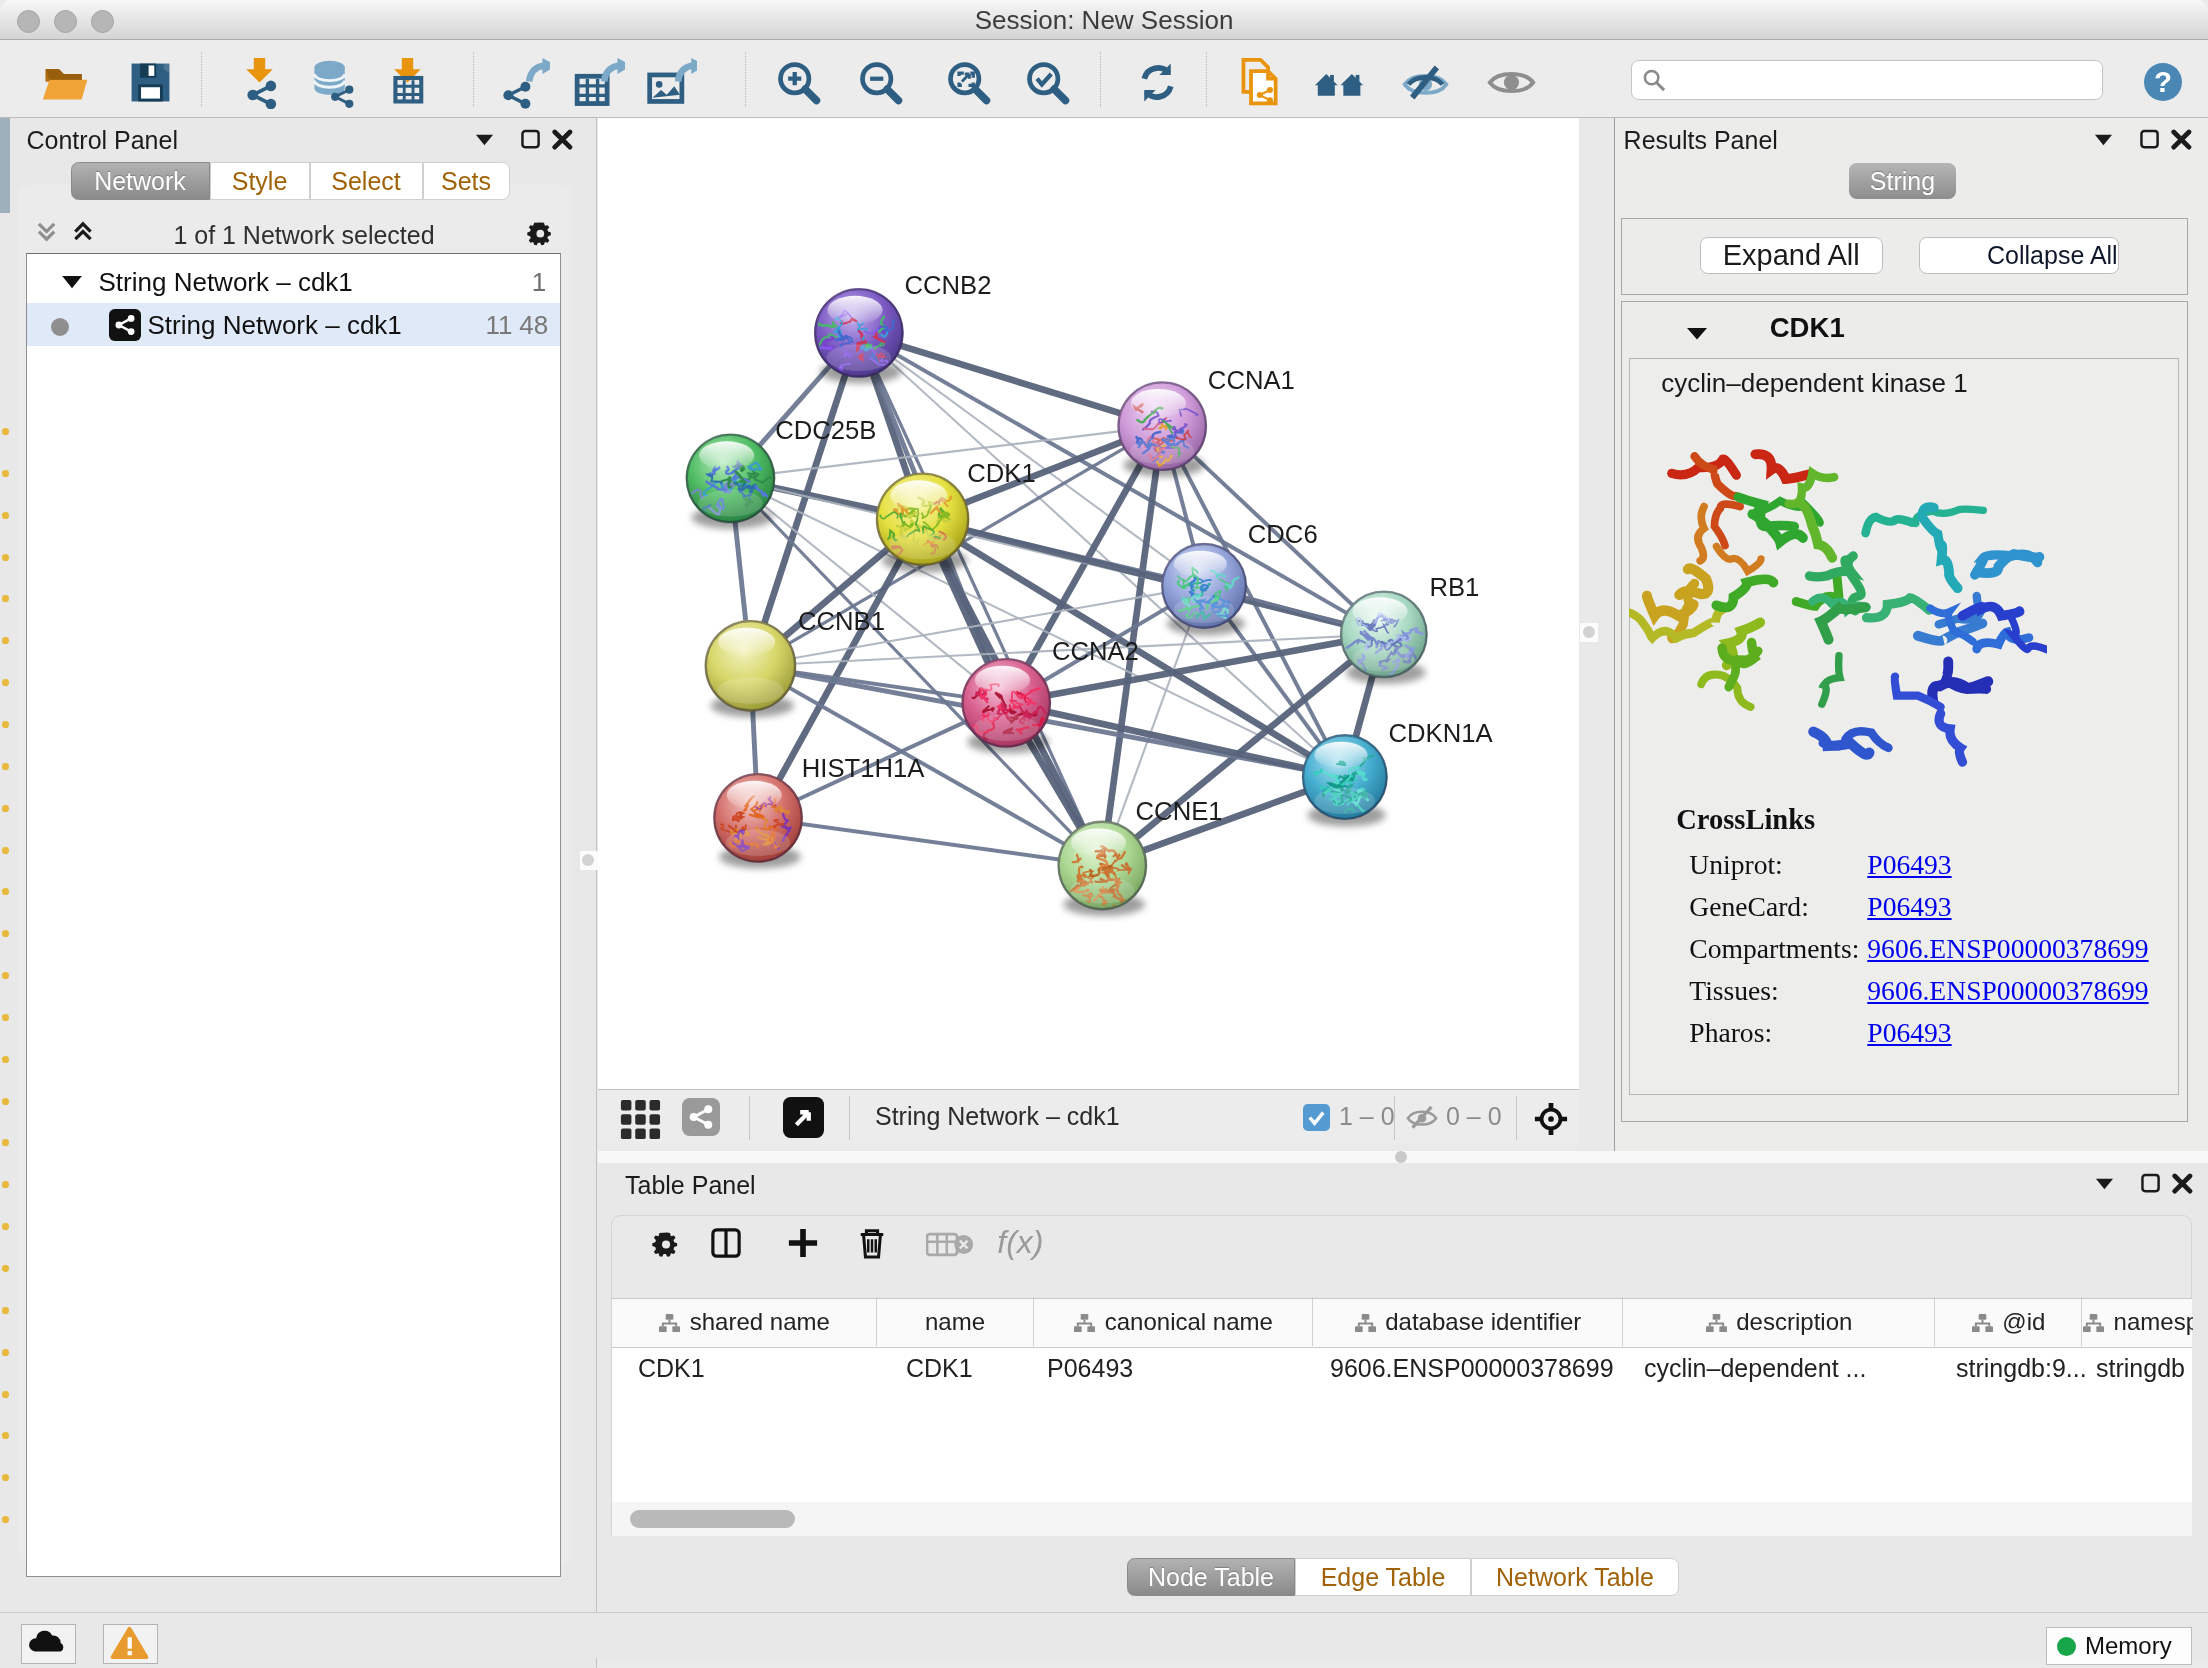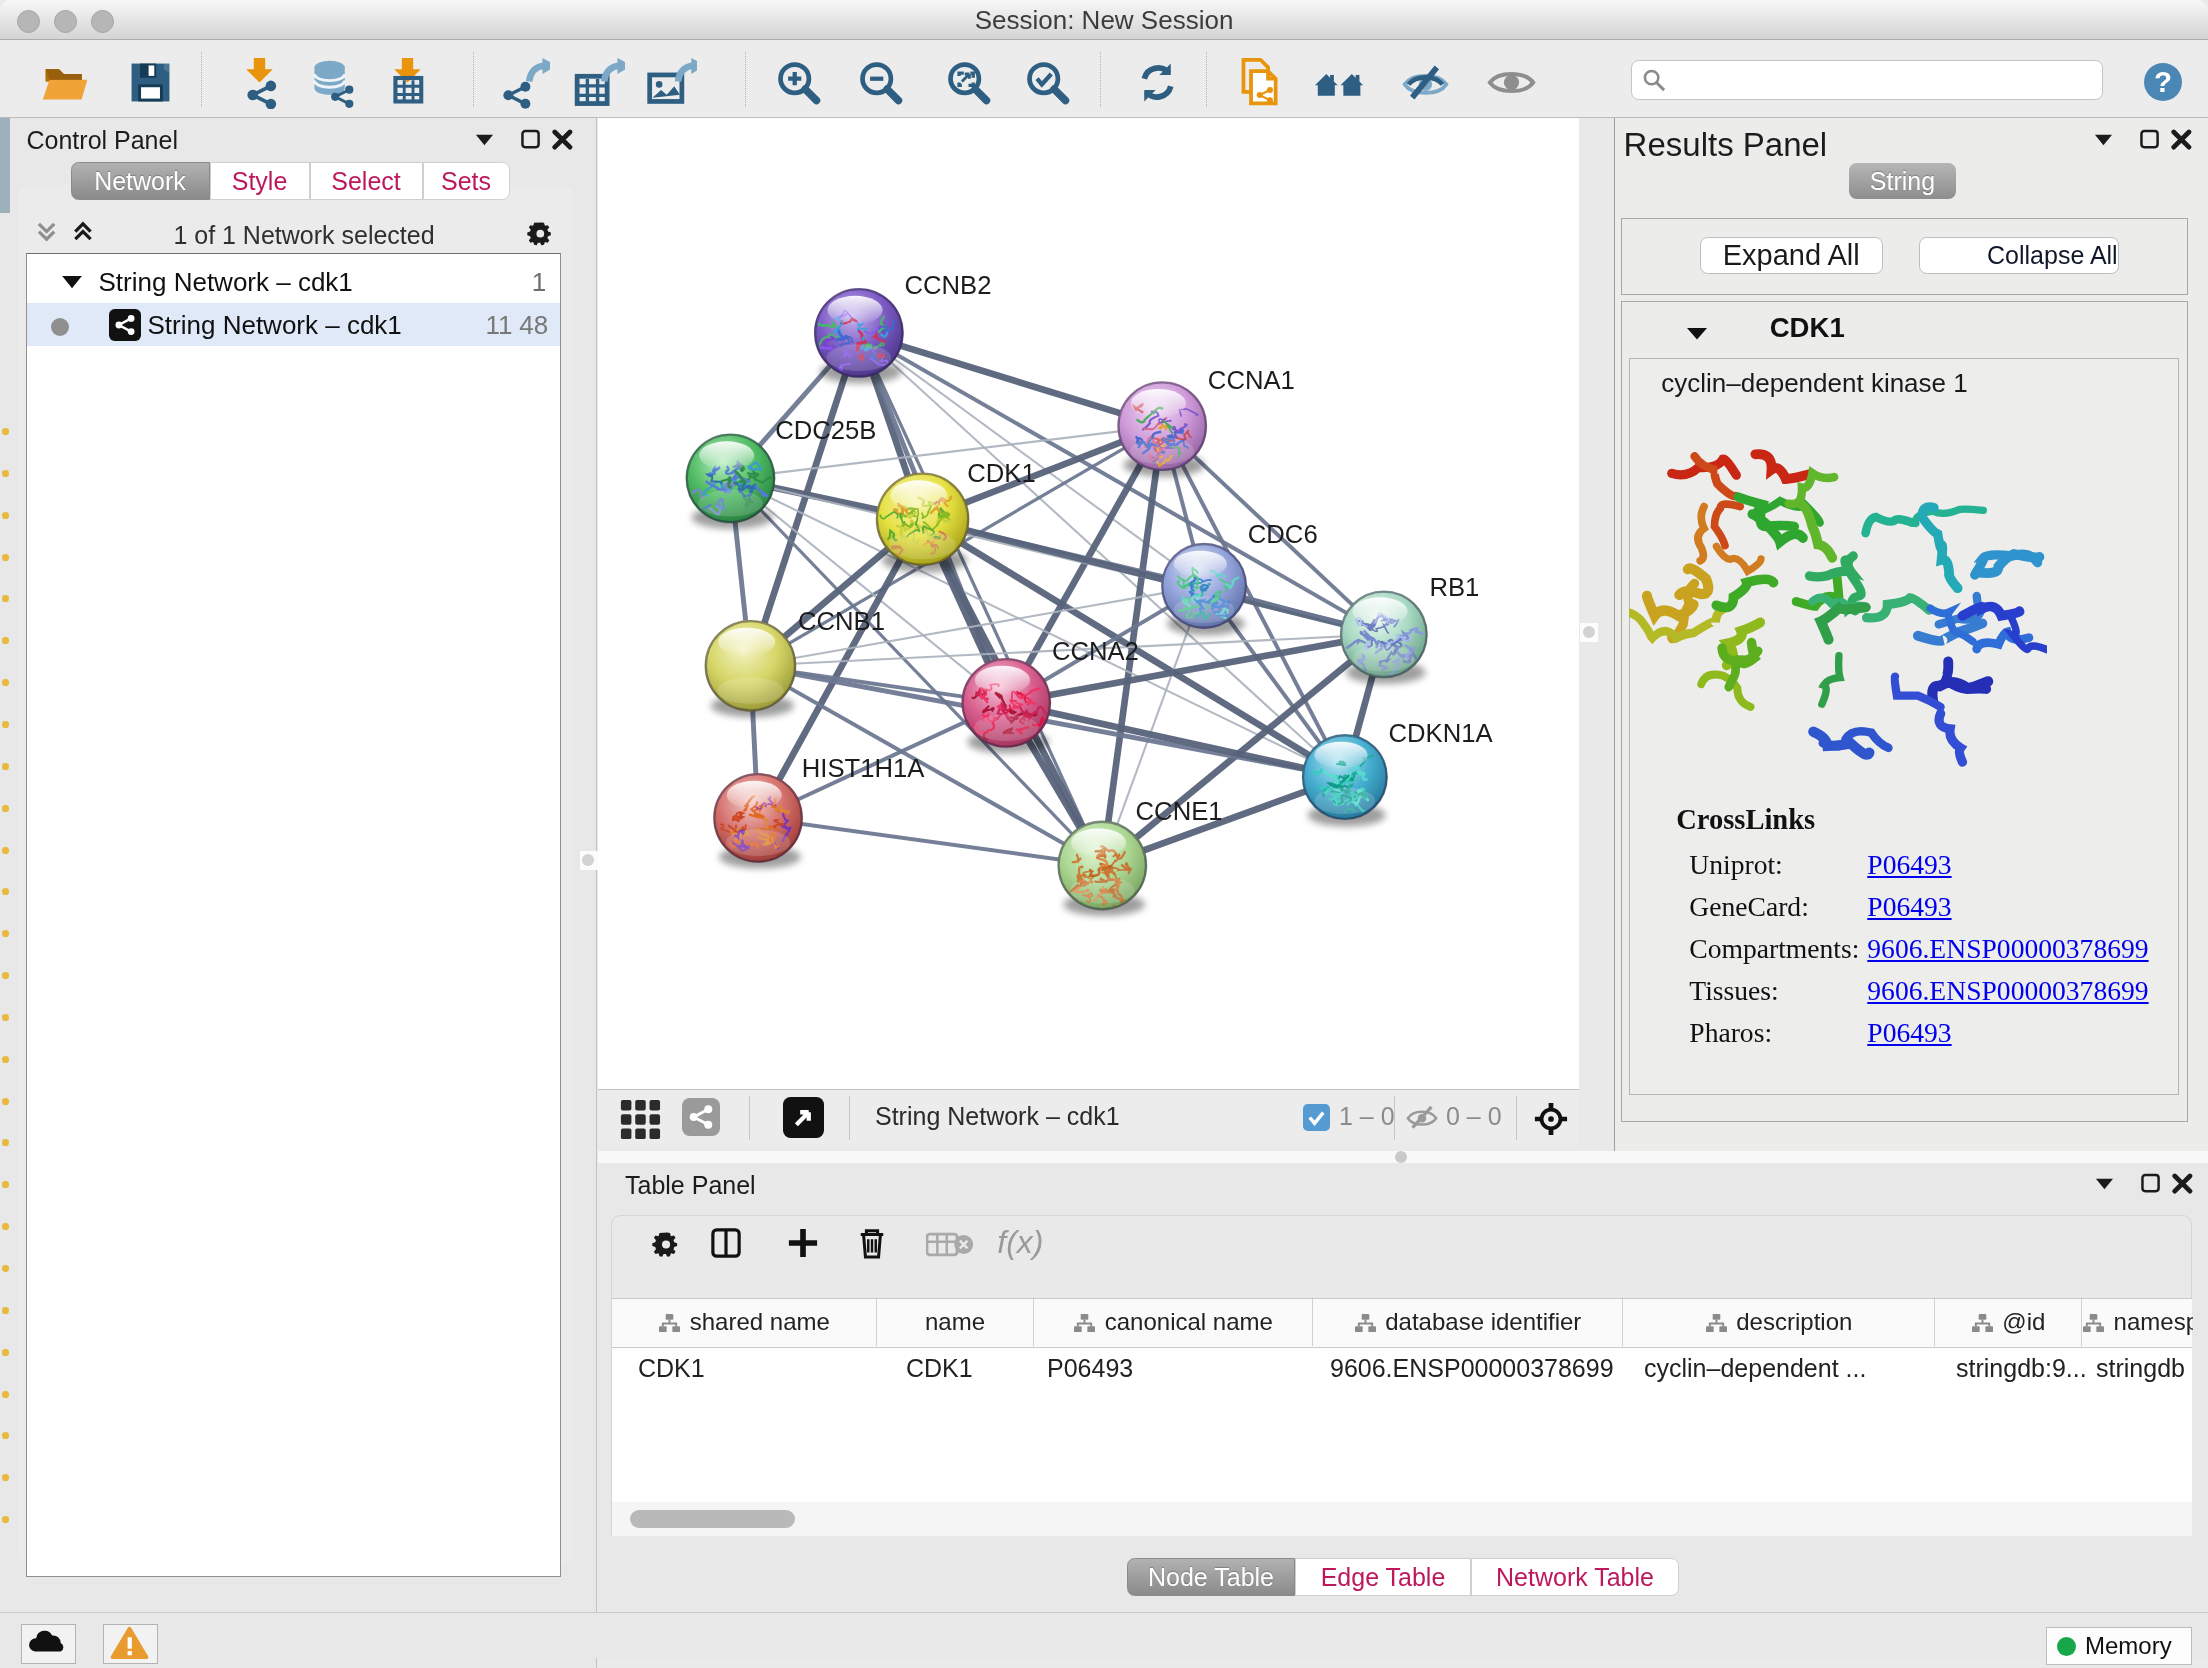--- a/index.html
+++ b/index.html
@@ -1,17 +1,17 @@
 <!DOCTYPE html>
 <html style="font-size:15px"><head><meta charset="utf-8"><style>
 *{margin:0;padding:0;box-sizing:border-box}
 html,body{width:2208px;height:1668px;font-family:"Liberation Sans",sans-serif;background:#ebeaea;overflow:hidden;position:relative}
 .abs{position:absolute}
 .seg{position:absolute;display:flex;font-size:25px}
-.seg div{border:1px solid #cfcfcf;background:#fff;color:#be185d;display:flex;align-items:center;justify-content:center}
+.seg div{border:1px solid #cfcfcf;background:#fff;color:#a16207;display:flex;align-items:center;justify-content:center}
 .seg .sel{background:linear-gradient(#b2b2b2,#8a8a8a);color:#fff;border-color:#8a8a8a;text-shadow:0 -1px 1px rgba(0,0,0,0.25)}
 </style></head><body>
 
 <div class="abs" style="left:0;top:0;width:2208px;height:40px;background:linear-gradient(#f7f7f7,#d4d4d4);border-bottom:1px solid #acacac;border-radius:11.4px 11.4px 0 0">
 <div class="abs" style="left:17px;top:9.5px;width:23px;height:23px;border-radius:50%;background:#b6b6b6;border:1px solid #a6a6a6"></div>
 <div class="abs" style="left:54px;top:9.5px;width:23px;height:23px;border-radius:50%;background:#b6b6b6;border:1px solid #a6a6a6"></div>
 <div class="abs" style="left:91px;top:9.5px;width:23px;height:23px;border-radius:50%;background:#b6b6b6;border:1px solid #a6a6a6"></div>
 <div style="text-align:center;font-size:26px;line-height:40px;color:#3c3c3c">Session: New Session</div>
 </div>
 
@@ -852,21 +852,21 @@
 <div class="abs" style="left:598px;top:1151px;width:1610px;height:12.4px;background:#f8f8f8"></div>
 <div class="abs" style="left:1395px;top:1151px;width:12.4px;height:12.4px;border-radius:50%;background:#c9c9c9"></div>
 
 <div class="abs" style="left:580px;top:851px;width:18px;height:19px;background:#fcfcfc"></div>
 <div class="abs" style="left:582px;top:854px;width:12.4px;height:12.4px;border-radius:50%;background:#d2d2d2"></div>
 <div class="abs" style="left:1579px;top:118px;width:35px;height:1033px;background:#eae9e9"></div>
 <div class="abs" style="left:1580px;top:623px;width:18px;height:19px;background:#fcfcfc"></div>
 <div class="abs" style="left:1583px;top:626px;width:12.4px;height:12.4px;border-radius:50%;background:#d2d2d2"></div>
 
 <div class="abs" style="left:1614px;top:118px;width:594px;height:1033px;background:#ececeb;border-left:1.9px solid #9d9d9d">
-  <div class="abs" style="left:8.6px;top:7.6px;font-size:33px;color:#1c1c1c">Results Panel</div>
+  <div class="abs" style="left:8.6px;top:7.6px;font-size:25px;color:#1c1c1c">Results Panel</div>
   <svg style="position:absolute;left:478px;top:11.4px" width="114" height="23" viewBox="0 0 120 24">
 <path d="M2 6 l18 0 -9 11z" fill="#1b1b1b"></path>
 <rect x="51" y="2" width="17" height="17" rx="3" fill="none" stroke="#1b1b1b" stroke-width="2.6"></rect>
 <path d="M85 3 L101 19 M101 3 L85 19" stroke="#1b1b1b" stroke-width="5" stroke-linecap="round"></path>
     </svg>
   <div class="abs" style="left:234px;top:45px;width:107px;height:36px;background:linear-gradient(#b6b6b6,#8d8d8d);border-radius:7.6px;color:#fff;font-size:25px;text-align:center;line-height:36px;text-shadow:0 -1px 1px rgba(0,0,0,0.25)">String</div>
   <div class="abs" style="left:5.7px;top:100px;width:567px;height:77px;border:1.9px solid #a8a8a8;background:#ececeb">
     <div class="abs" style="left:78px;top:18px;width:183px;height:37px;background:#fff;border:1px solid #bdbdbd;border-radius:7.6px;font-size:29px;text-align:center;line-height:35px;color:#1a1a1a">Expand All</div>
     <div class="abs" style="left:297px;top:18px;width:200px;height:37px;background:#fff;border:1px solid #bdbdbd;border-radius:7.6px;font-size:25px;text-align:right;line-height:35px;color:#0f172a">Collapse All</div>
   </div>

